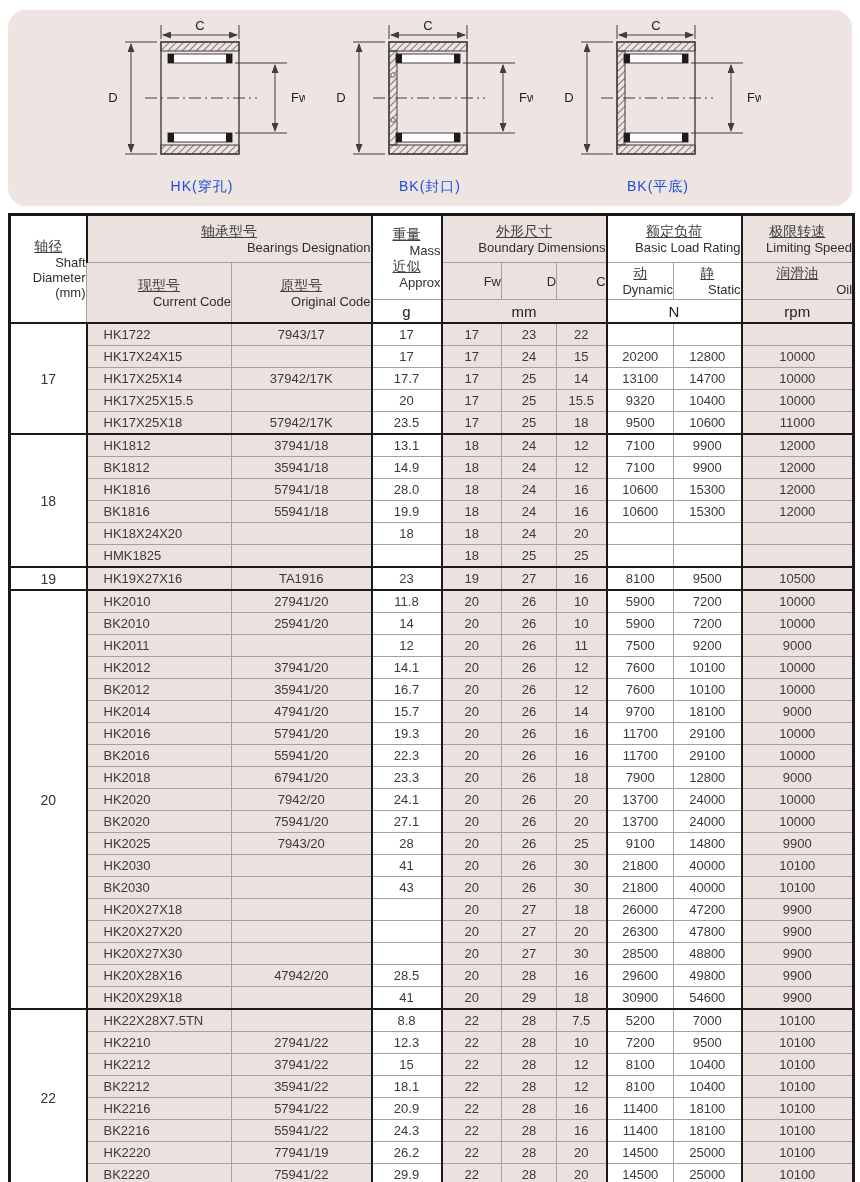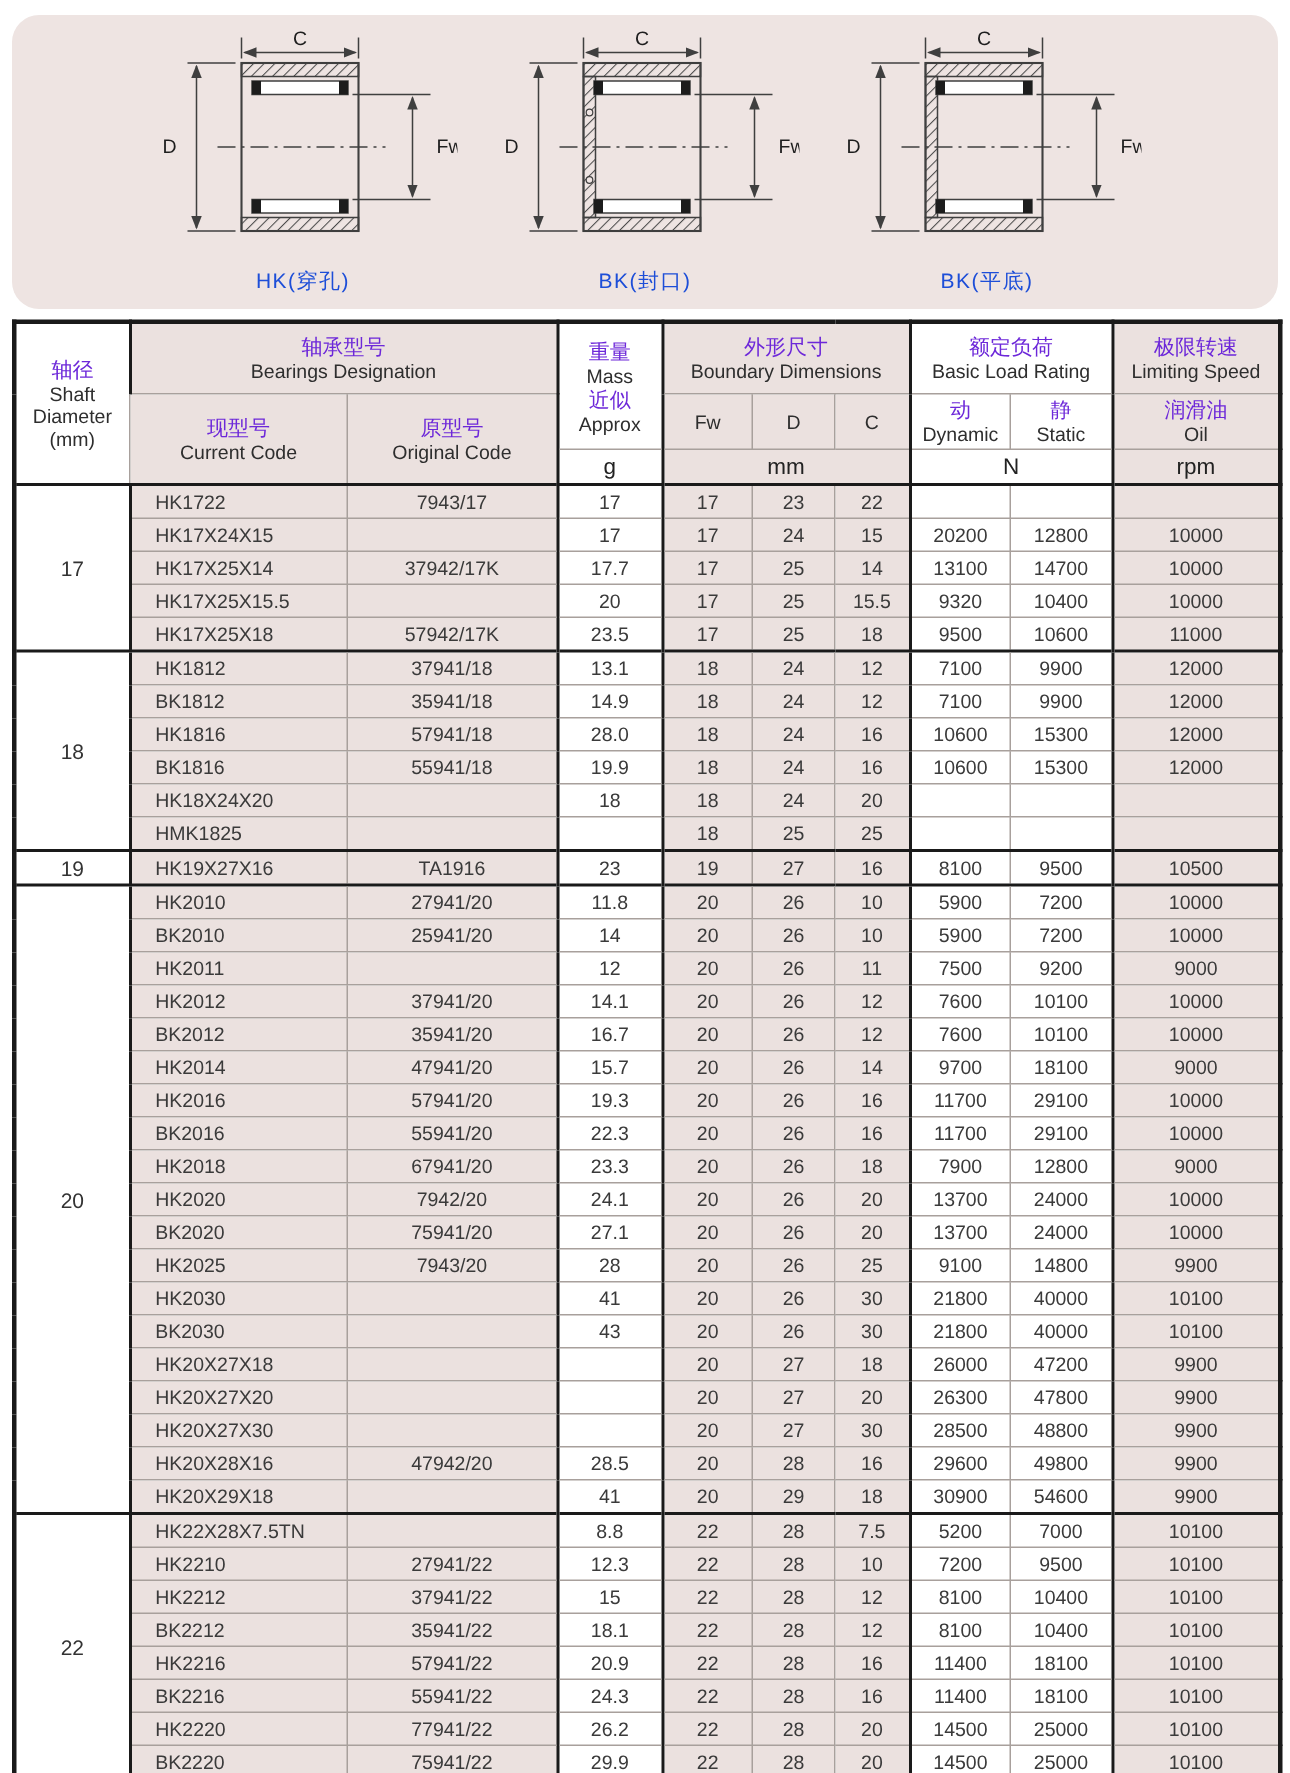--- a/index.html
+++ b/index.html
@@ -21,22 +21,22 @@
   table.spec{
     margin:7px 8px 0 8px;width:844px;table-layout:fixed;
     border-collapse:collapse;border:3px solid #1a1a1a;
     background:#fff;
   }
   table.spec th,table.spec td{
     border:1px solid #a8a09c;padding:0;vertical-align:middle;
     text-align:center;overflow:hidden;white-space:nowrap;
   }
   thead th{font-weight:normal;}
-  .zh{font-size:14px;line-height:17px;color:#6d28d9;}
-  .en{font-size:13px;line-height:15px;color:#2e2e2e;}
+  .zh{font-size:14px;line-height:17px;color:#404040;text-decoration:underline;}
+  .en{font-size:13px;line-height:15px;color:#2e2e2e;text-align:right;}
   .unit{font-size:15px;color:#222;}
   tr.h1 th{height:46px;}
   tr.h2 th{height:36px;}
   tr.h3 th{height:22px;border-bottom:2px solid #1a1a1a;}
   .pink{background:#ebe1df;}
   .white{background:#ffffff;}
   .hvl{border-left:2px solid #1a1a1a !important;}
   tbody td{height:21px;font-size:13px;color:#3a3a3a;}
   tbody td.code{text-align:left;padding-left:16px;}
   tbody td.shaft{font-size:14px;color:#333;}
@@ -661,21 +661,21 @@
         <td class="mass white hvl">24.3</td>
         <td class="fw pink hvl">22</td>
         <td class="d pink">28</td>
         <td class="c pink">16</td>
         <td class="dyn white hvl">11400</td>
         <td class="stat white">18100</td>
         <td class="oil pink hvl">10100</td>
       </tr>
       <tr>
         <td class="code pink hvl">HK2220</td>
-        <td class="orig pink">77941/22</td>
+        <td class="orig pink">77941/19</td>
         <td class="mass white hvl">26.2</td>
         <td class="fw pink hvl">22</td>
         <td class="d pink">28</td>
         <td class="c pink">20</td>
         <td class="dyn white hvl">14500</td>
         <td class="stat white">25000</td>
         <td class="oil pink hvl">10100</td>
       </tr>
       <tr>
         <td class="code pink hvl">BK2220</td>

